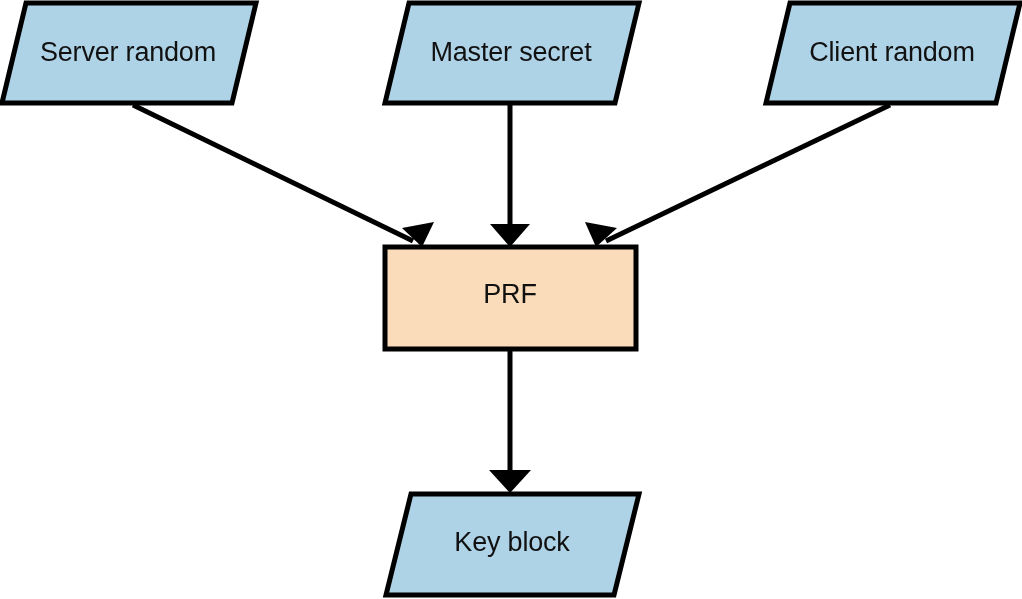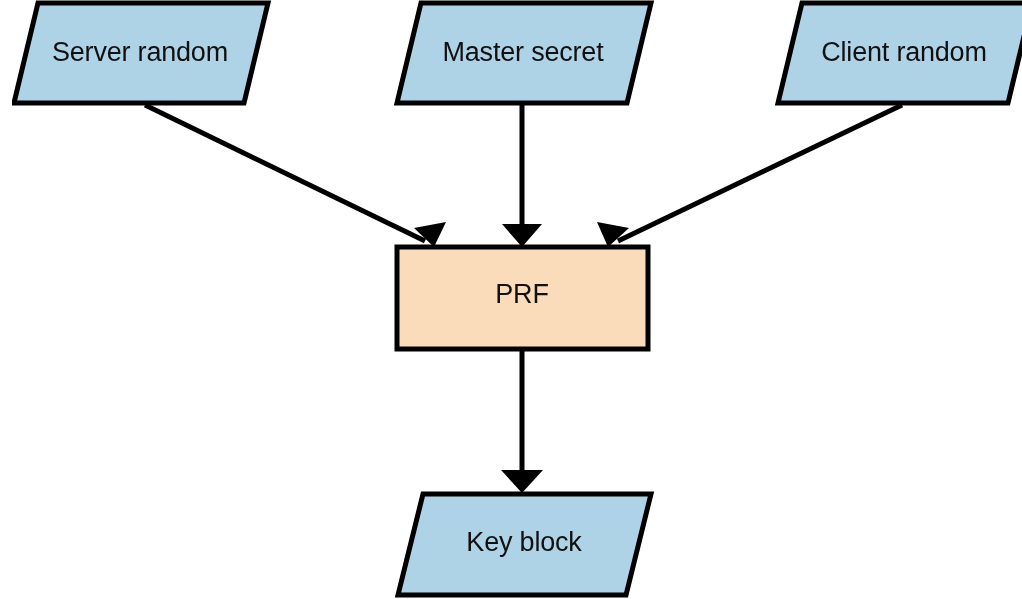--- a/index.html
+++ b/index.html
@@ -11,21 +11,20 @@
     width: 1022px;
     height: 599px;
     overflow: hidden;
     font-family: "Liberation Sans", sans-serif;
   }
   #diagram-root {
     position: relative;
     width: 822px;
     height: 599px;
     background: #ffffff;
-    padding-left: 12px;
   }
   svg#flow {
     display: block;
     width: 1022px;
     height: 599px;
   }
   .node-shape {
     stroke: #000000;
     stroke-width: 5;
     stroke-linejoin: miter;

